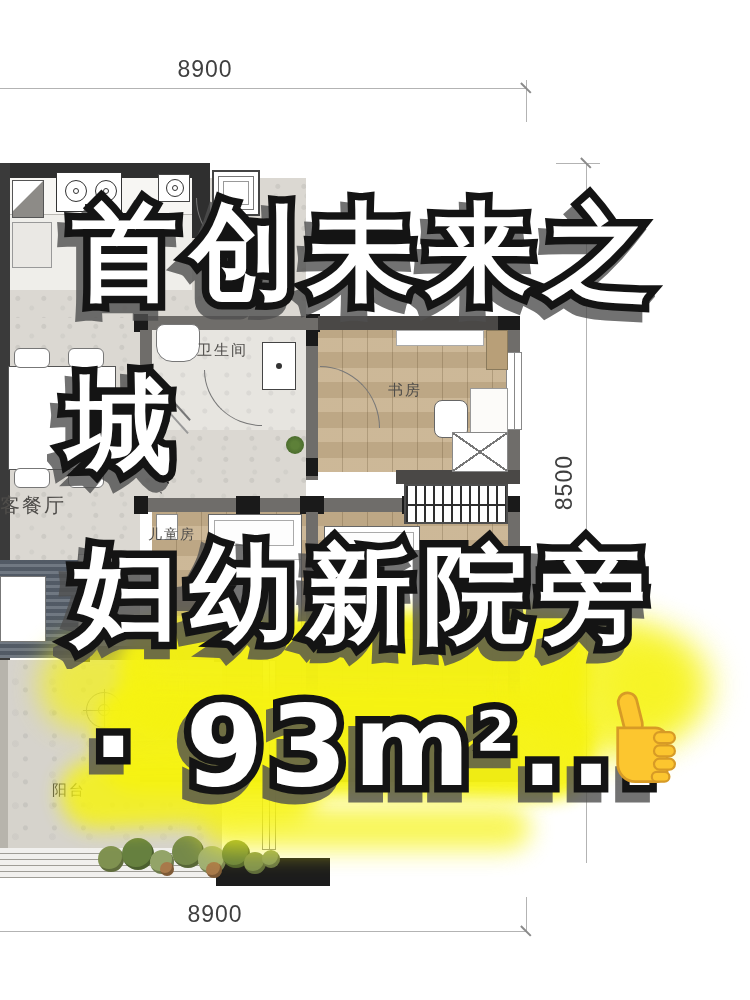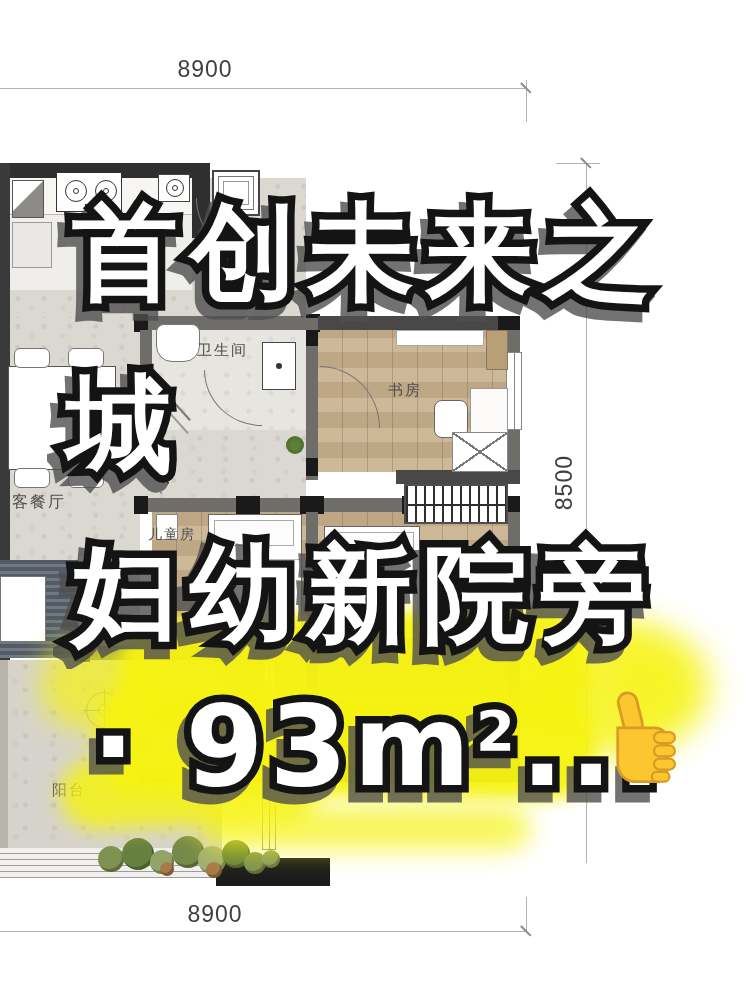--- a/index.html
+++ b/index.html
@@ -177,21 +177,21 @@
     <div class="plant" style="left:172px;top:836px;width:32px;height:32px;background:#75894a;"></div>
     <div class="plant" style="left:198px;top:846px;width:28px;height:28px;background:#9fae74;"></div>
     <div class="plant" style="left:222px;top:840px;width:28px;height:28px;background:#66803f;"></div>
     <div class="plant" style="left:244px;top:852px;width:22px;height:22px;background:#7f9150;"></div>
     <div class="plant" style="left:206px;top:862px;width:16px;height:16px;background:#a8794a;"></div>
     <div class="plant" style="left:160px;top:862px;width:14px;height:14px;background:#a8794a;"></div>
     <div class="plant" style="left:262px;top:850px;width:18px;height:18px;background:#8a9c5e;"></div>
 
     <div class="rlabel" style="left:197px;top:341px;">卫生间</div>
     <div class="rlabel" style="left:388px;top:381px;">书房</div>
-    <div class="rlabel" style="left:12px;top:492px;font-size:16px;">客餐厅</div>
+    <div class="rlabel" style="left:0px;top:492px;font-size:20px;">客餐厅</div>
     <div class="rlabel" style="left:148px;top:526px;font-size:14px;">儿童房</div>
     <div class="rlabel" style="left:52px;top:781px;">阳台</div>
   </div>
 
   <div class="abs" style="left:0;top:0;width:750px;height:1000px;z-index:2;">
     <div class="dim" style="left:0;top:88px;width:527px;height:1px;"></div>
     <div class="dim" style="left:526px;top:80px;width:1px;height:42px;"></div>
     <div class="tick45" style="left:519px;top:87px;"></div>
     <div class="dimlabel" style="left:150px;top:56px;width:110px;text-align:center;">8900</div>
 

